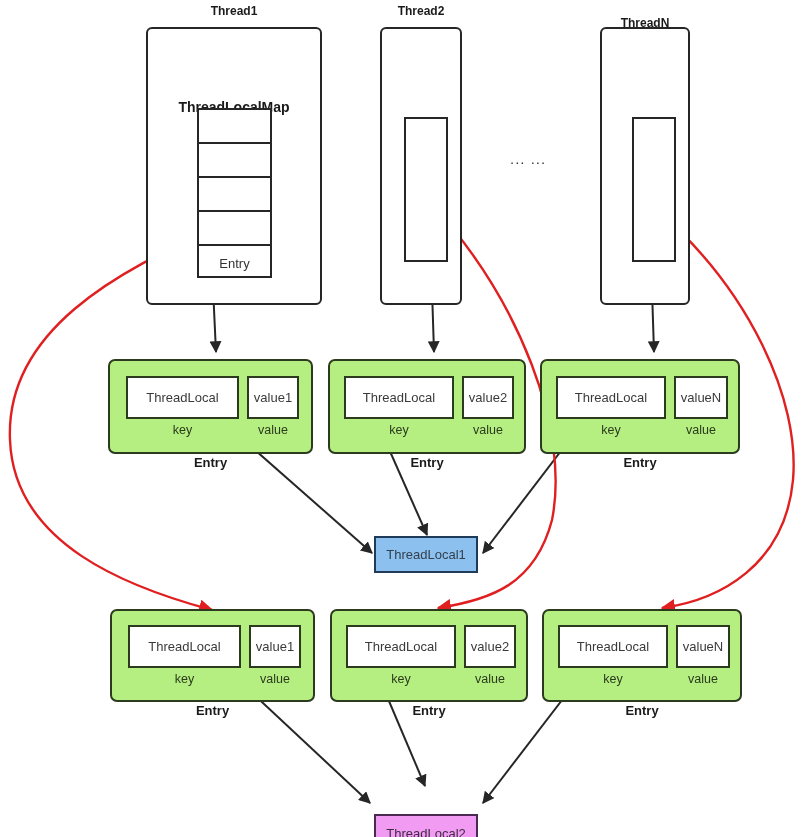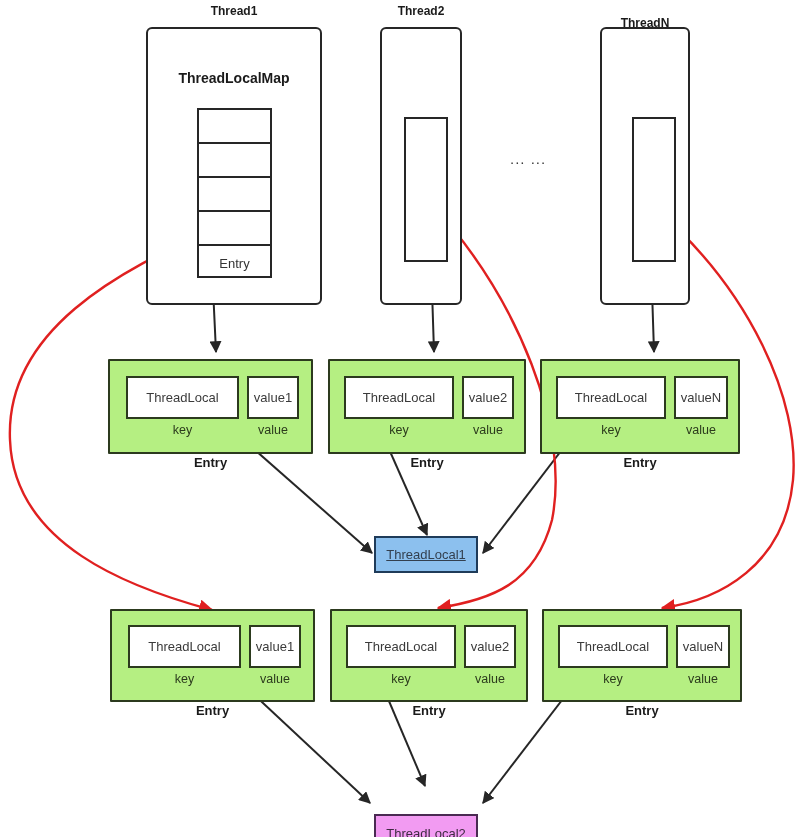--- a/index.html
+++ b/index.html
@@ -31,42 +31,42 @@
   .map-slot:last-child{border-bottom:none;}
   .map-slot-label{
     position:absolute;left:0;right:0;top:50%;transform:translateY(-50%);
     text-align:center;font-size:13px;color:#333;
   }
   .inner-rect{
     position:absolute;border:2px solid #262626;background:#fff;box-sizing:border-box;
   }
 
   .entry{
-    position:absolute;background:#b5ef82;border:2px solid #2c3a1e;border-radius:1px;
+    position:absolute;background:#b5ef82;border:2px solid #2c3a1e;border-radius:7px;
     box-sizing:border-box;
   }
   .cellbox{
     position:absolute;background:#ffffff;border:2px solid #2c3a1e;box-sizing:border-box;
     display:flex;align-items:center;justify-content:center;
     font-size:13px;color:#3a3a3a;
   }
   .celllabel{
     position:absolute;font-size:12.5px;color:#2b3a1c;text-align:center;white-space:nowrap;
   }
   .entry-caption{
     position:absolute;font-size:13px;font-weight:bold;color:#1a1a1a;
     text-align:center;white-space:nowrap;
   }
 
   .tl-node{
     position:absolute;box-sizing:border-box;border:2px solid #20334a;
     display:flex;align-items:center;justify-content:center;
     font-size:13px;color:#33404f;
   }
-  .tl-node.blue{background:#8cc0ee;border-color:#1f3b59;text-decoration:underline;}
+  .tl-node.blue{background:#8cc0ee;border-color:#1f3b59;}
   .tl-node.pink{background:#f29bf2;border-color:#4a2a52;color:#3f2b42;margin-top:28px;}
 
   .ellipsis{
     position:absolute;font-size:15px;color:#3a3a3a;letter-spacing:1px;white-space:nowrap;
   }
   .watermark{
     position:absolute;font-size:30px;color:#a8a8b0;white-space:nowrap;
   }
 </style>
 </head>
@@ -98,21 +98,21 @@
 
     <path d="M216,228 C120,270 5,330 10,440 C14,545 130,588 212,610" fill="none" stroke="#e02020" stroke-width="2.4" marker-end="url(#ah-red)"></path>
 
     <path d="M430,202 C520,300 570,430 552,520 C535,585 490,600 438,608" fill="none" stroke="#e02020" stroke-width="2.4" marker-end="url(#ah-red)"></path>
 
     <path d="M655,208 C750,290 800,400 793,480 C785,565 720,600 662,608" fill="none" stroke="#e02020" stroke-width="2.4" marker-end="url(#ah-red)"></path>
   </svg>
 
   <div class="thread-title" style="left:146px;top:4px;width:176px;">Thread1</div>
   <div class="thread-box" style="left:146px;top:27px;width:176px;height:278px;"></div>
-  <div class="tlmap-title" style="left:146px;top:70px;width:176px;">ThreadLocalMap</div>
+  <div class="tlmap-title" style="left:146px;top:99px;width:176px;">ThreadLocalMap</div>
 
   <div class="map-table" style="left:197px;top:108px;width:75px;height:170px;">
     <div class="map-slot" style="height:34px;">
       <div class="map-slot-label"></div>
     </div>
     <div class="map-slot" style="height:34px;">
       <div class="map-slot-label"></div>
     </div>
     <div class="map-slot" style="height:34px;">
       <div class="map-slot-label"></div>

